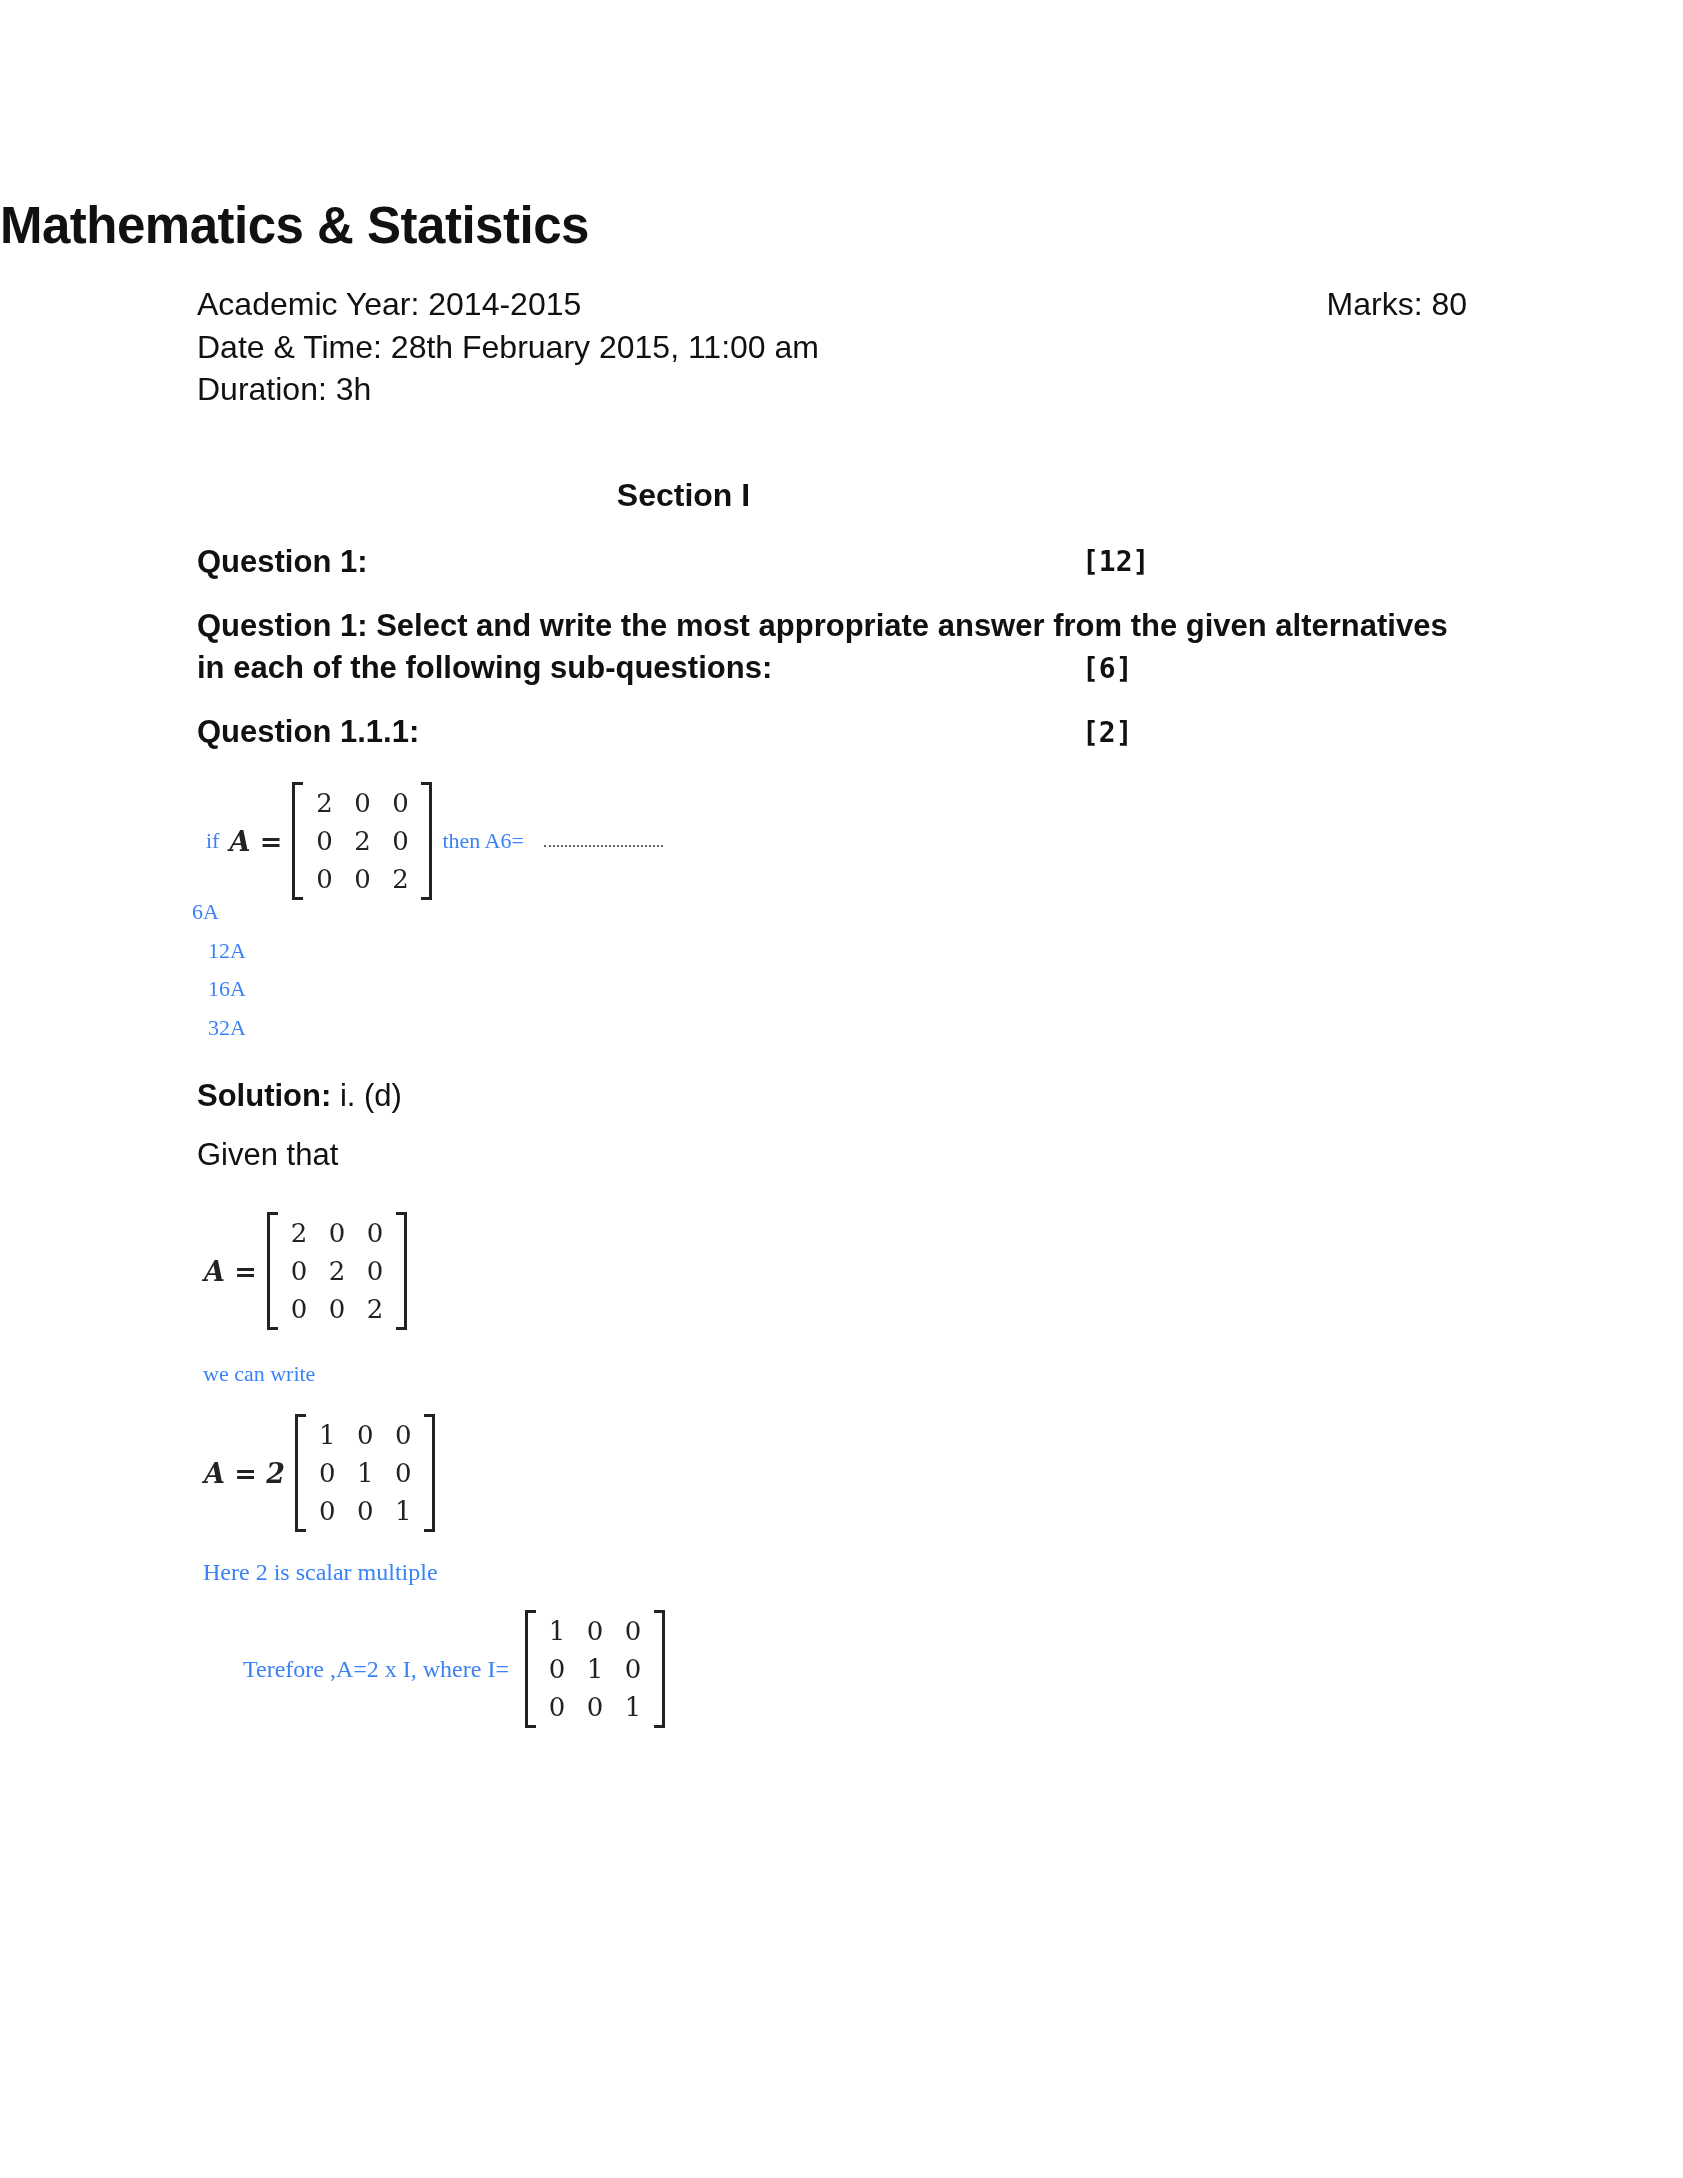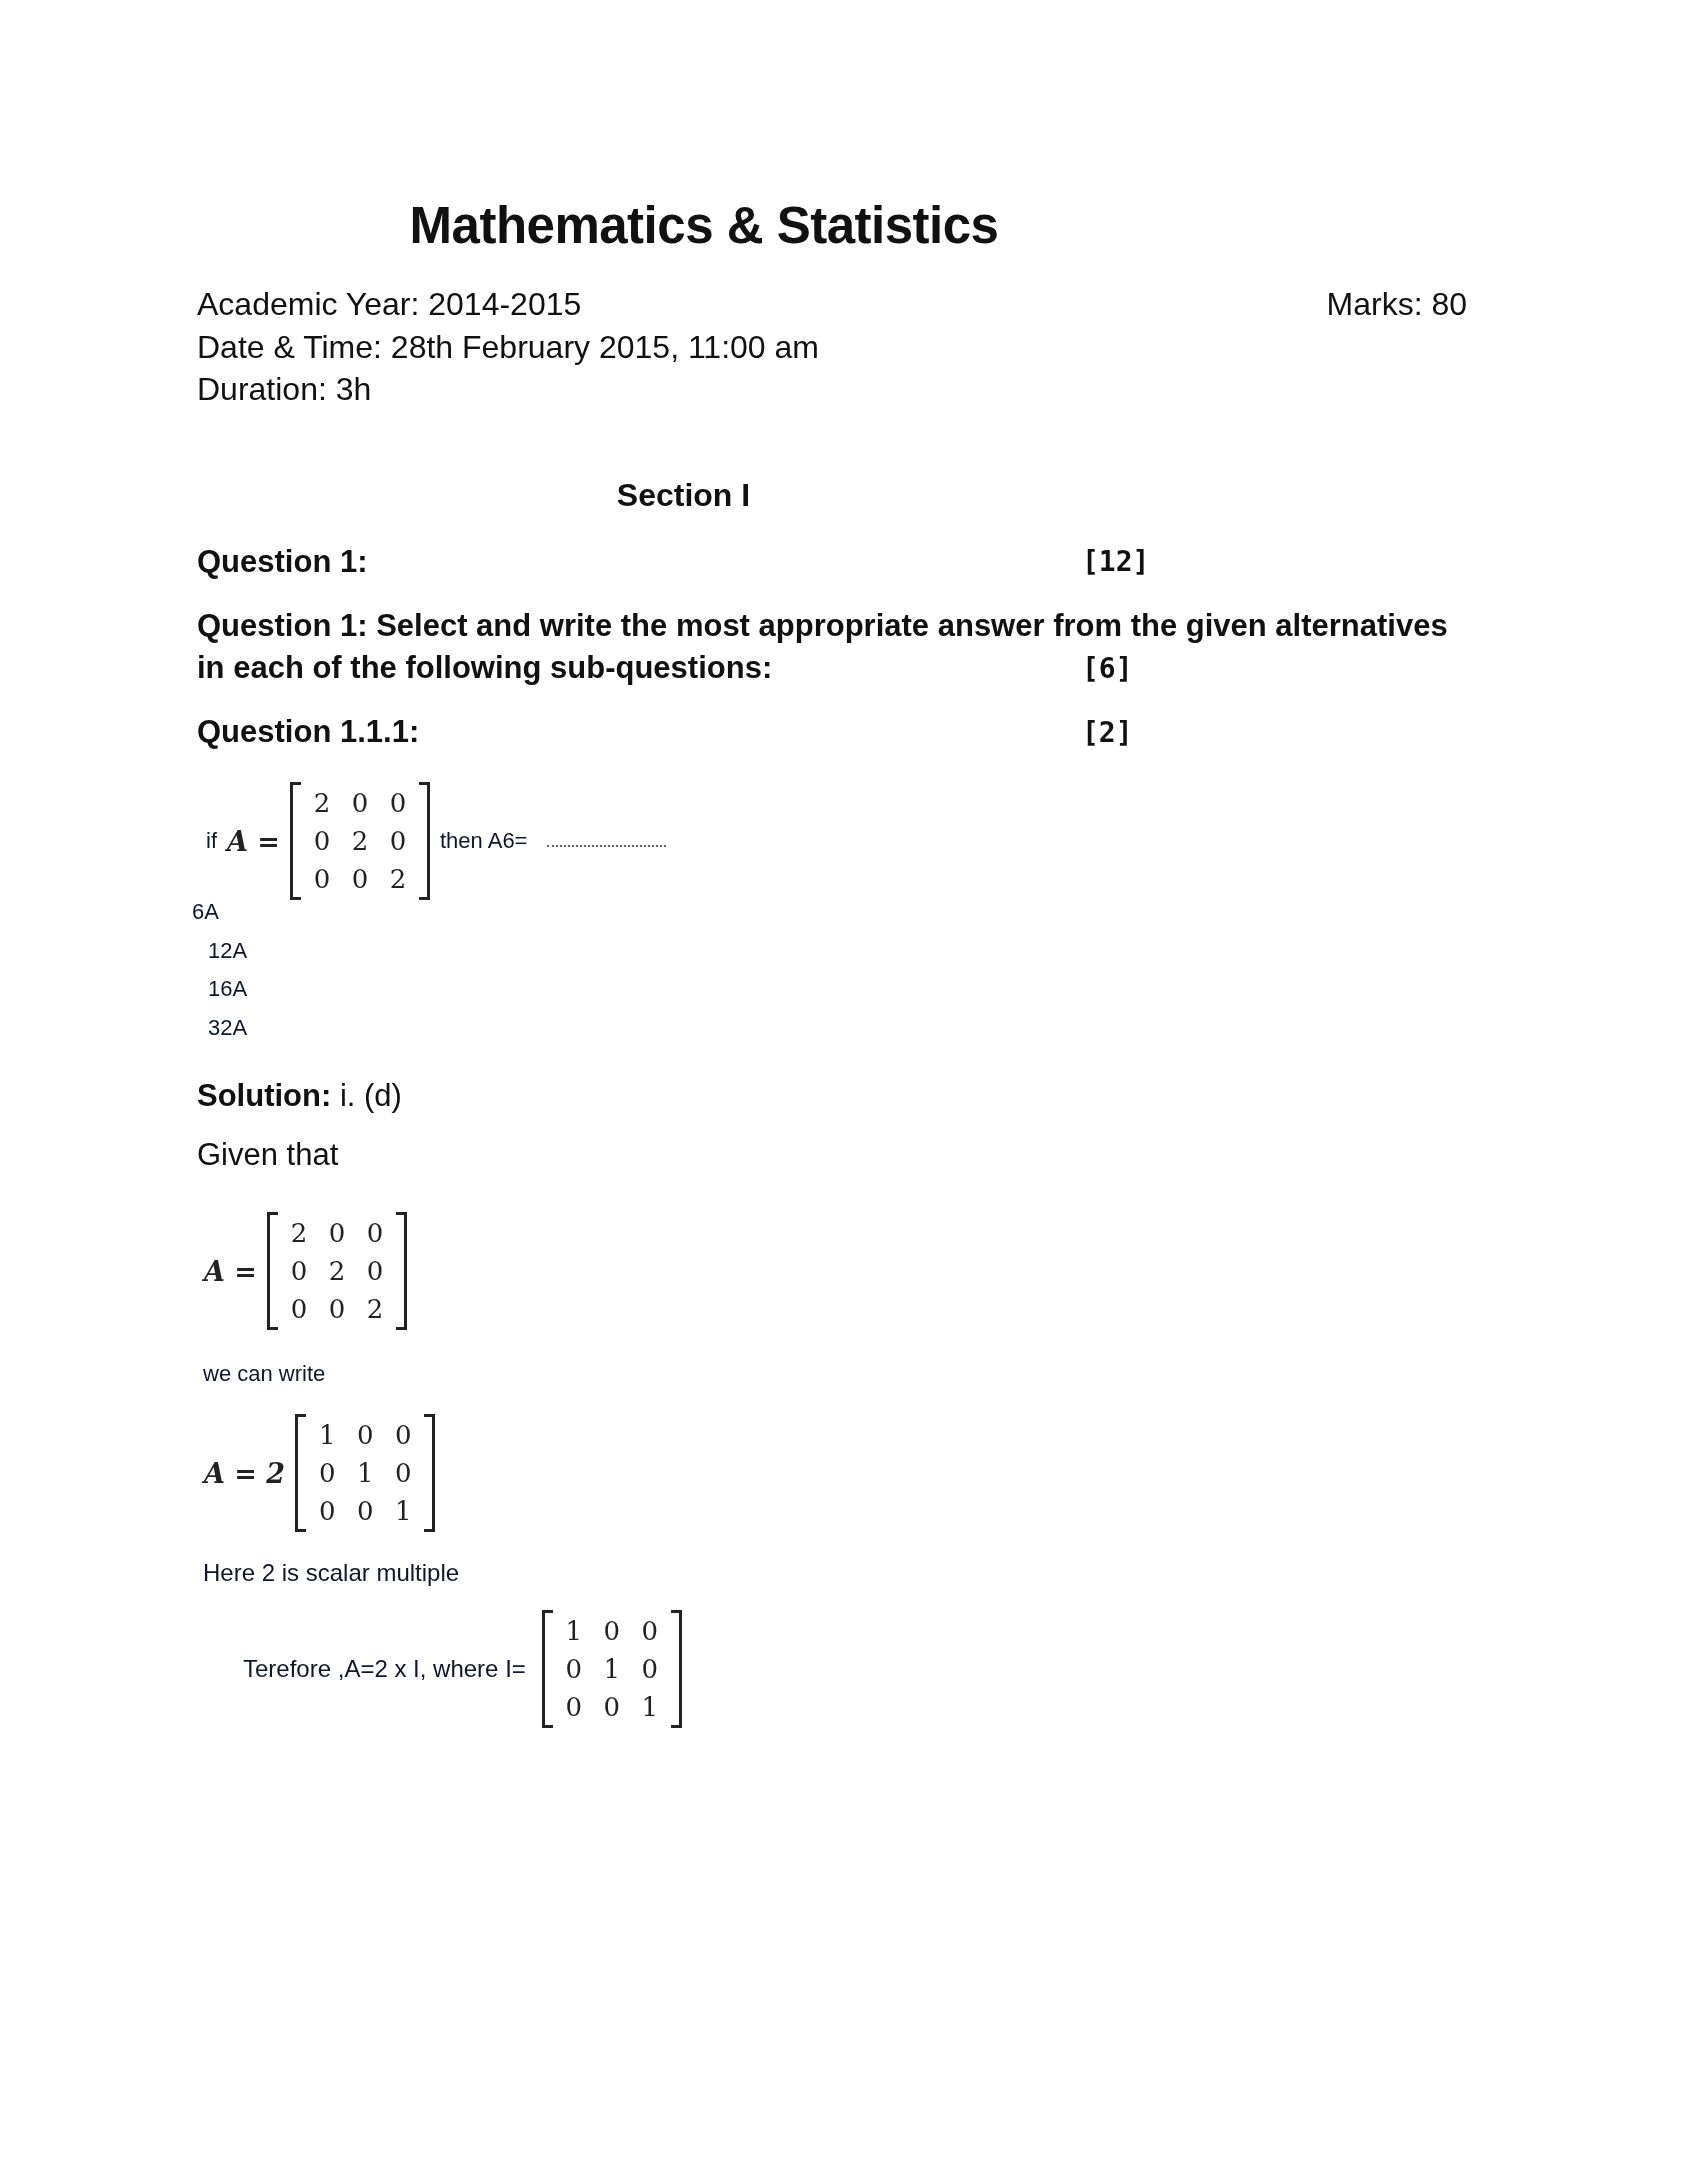--- a/index.html
+++ b/index.html
@@ -1,24 +1,24 @@
 <!DOCTYPE html>
 <html><head>
 <meta charset="utf-8">
 <style>
   html, body { margin:0; padding:0; background:#ffffff; }
   body { width:1683px; height:2178px; position:relative; overflow:hidden; color:#111; font-family:"Liberation Sans", sans-serif; }
   .abs { position:absolute; }
-  .title { left:0; width:1408px; top:196px; text-align:center; font-size:51px; font-weight:bold; letter-spacing:-0.5px; }
+  .title { left:0; width:1408px; top:196px; font-size:51px; font-weight:bold; letter-spacing:-0.5px; }
   .meta { left:197px; font-size:32px; line-height:36px; }
   .marks { right:216px; top:286px; font-size:32px; }
   .section { left:0; width:1367px; top:477px; text-align:center; font-size:32px; font-weight:bold; }
   .qhead { left:197px; font-size:31px; font-weight:bold; line-height:43px; }
   .marker { left:1082px; font-family:"DejaVu Sans Mono", monospace; font-size:28px; font-weight:bold; }
-  .small { font-size:22px; color:#0f172a; font-family:Liberation Sans, sans-serif; }
+  .small { font-size:22px; color:#3b82f6; font-family:Liberation Serif, serif; }
   .body-text { font-size:31px; }
   .mtx { display:inline-flex; align-items:stretch; vertical-align:middle; font-family:"DejaVu Serif", serif; font-size:26px; color:#222; }
   .mtx .br { width:8px; border-top:3px solid #222; border-bottom:3px solid #222; }
   .mtx .br.l { border-left:3px solid #222; }
   .mtx .br.r { border-right:3px solid #222; }
   .mtx .grid { display:grid; grid-template-columns:repeat(3, 38px); grid-auto-rows:38px; align-items:center; justify-items:center; padding:2px 2px; }
   .lhs { font-family:"DejaVu Serif", serif; font-size:27px; color:#222; }
   .lhs i { font-style:italic; font-weight:bold; }
   .row { display:flex; align-items:center; gap:10px; }
   .dots { display:inline-block; width:119px; border-bottom:2px dotted #666; height:10px; vertical-align:middle; margin-left:10px; }

